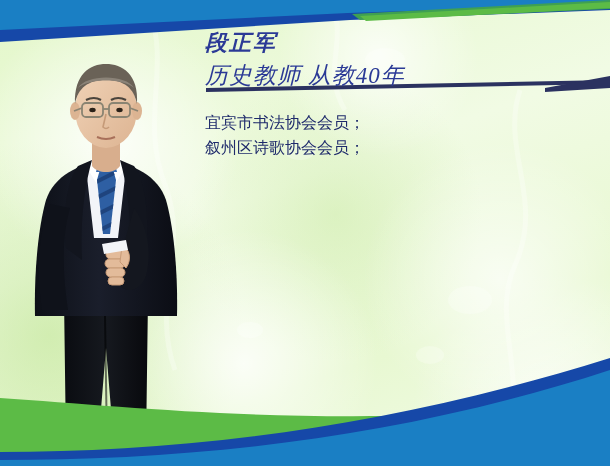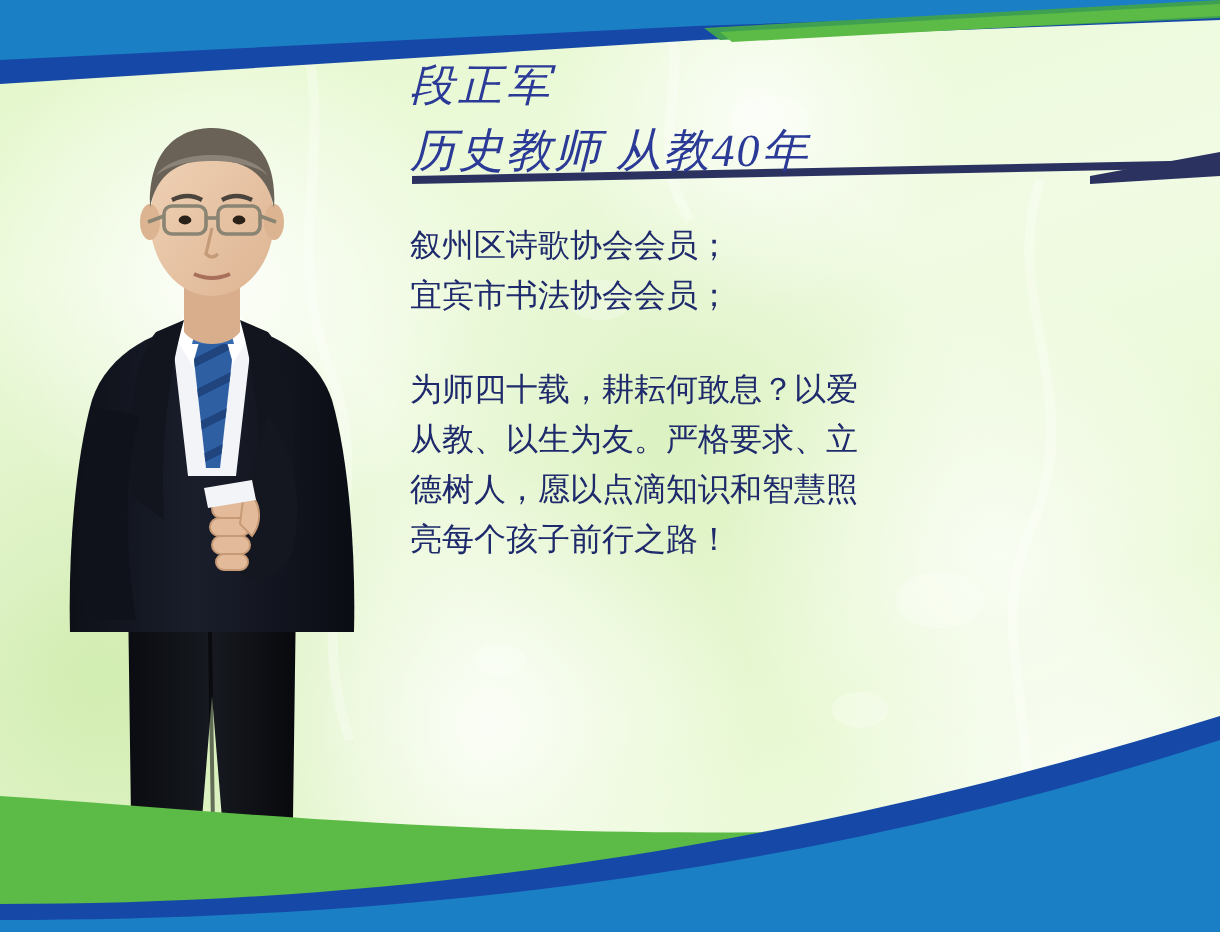--- a/index.html
+++ b/index.html
@@ -58,21 +58,21 @@
   
   .txt-wrap {
     position: absolute;
     left: 205px;
     top: 28px;
     width: 330px;
   }
   .name-line {
     font-family: "Liberation Serif", serif;
     font-style: italic;
-    font-weight: normal;
+    font-weight: bold;
     font-size: 22px;
     line-height: 30px;
     color: #2b3a96;
     letter-spacing: 2px;
     white-space: nowrap;
   }
   .role-line {
     font-family: "Liberation Serif", serif;
     font-style: italic;
     font-weight: normal;
@@ -239,24 +239,18 @@
 
     <path d="M0 460 C 190 460, 396 440, 610 370 L610 466 L0 466 Z" fill="#1a7fc4"></path>
   </svg>
 
   <div class="txt-wrap">
     <div class="name-line">段正军</div>
     <div class="role-line">历史教师  从教40年</div>
   </div>
 
   <div class="body-wrap">
+    <div class="body-line">宜宾市书法协会会员；</div>
     <div class="body-line">叙州区诗歌协会会员；</div>
-    <div class="body-line">宜宾市书法协会会员；</div>
     <div class="body-gap"></div>
-    <div class="para">
-      <div>为师四十载，耕耘何敢息？以爱</div>
-      <div>从教、以生为友。严格要求、立</div>
-      <div>德树人，愿以点滴知识和智慧照</div>
-      <div>亮每个孩子前行之路！</div>
-    </div>
   </div>
 
 </div>
 
 </body></html>

